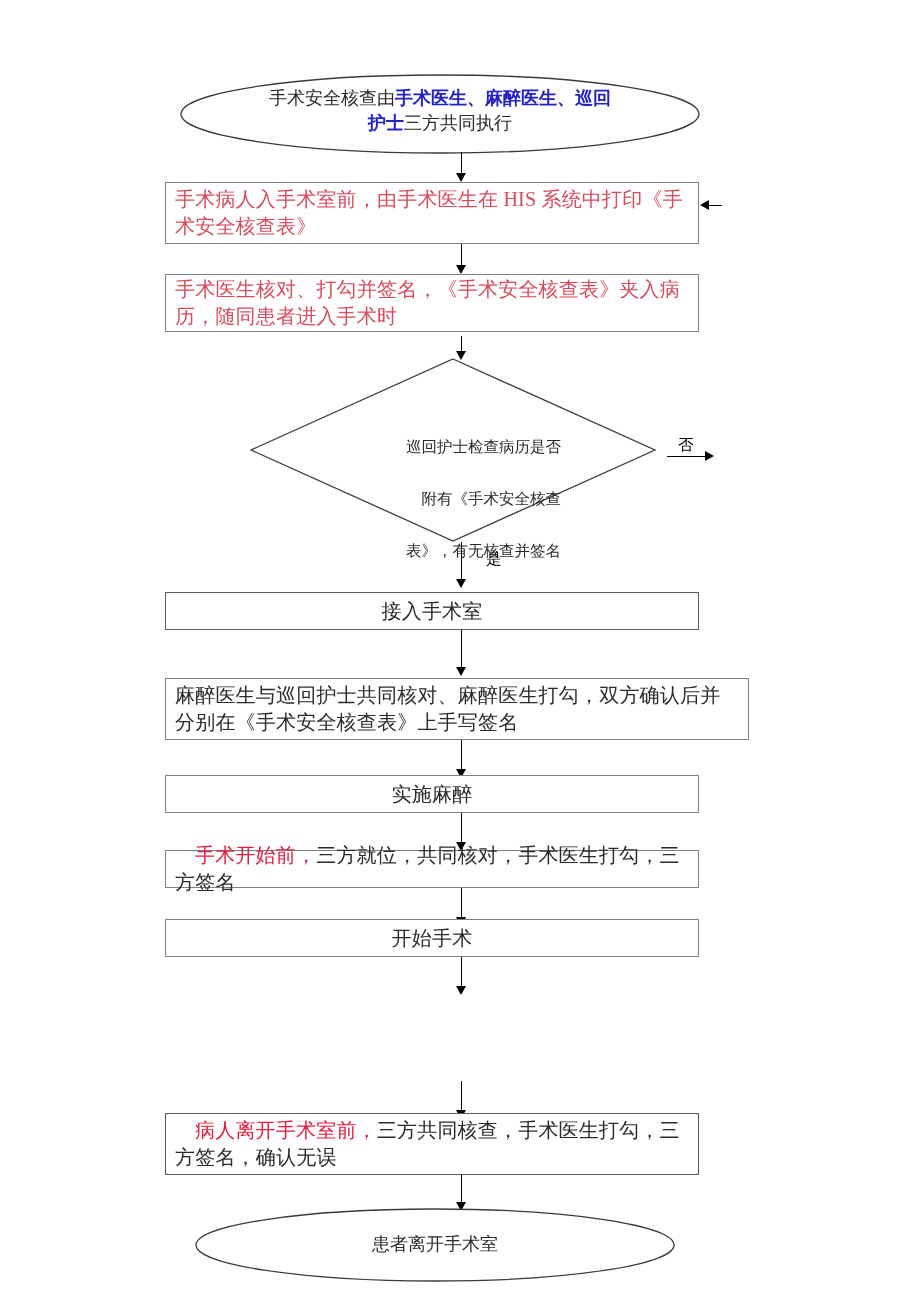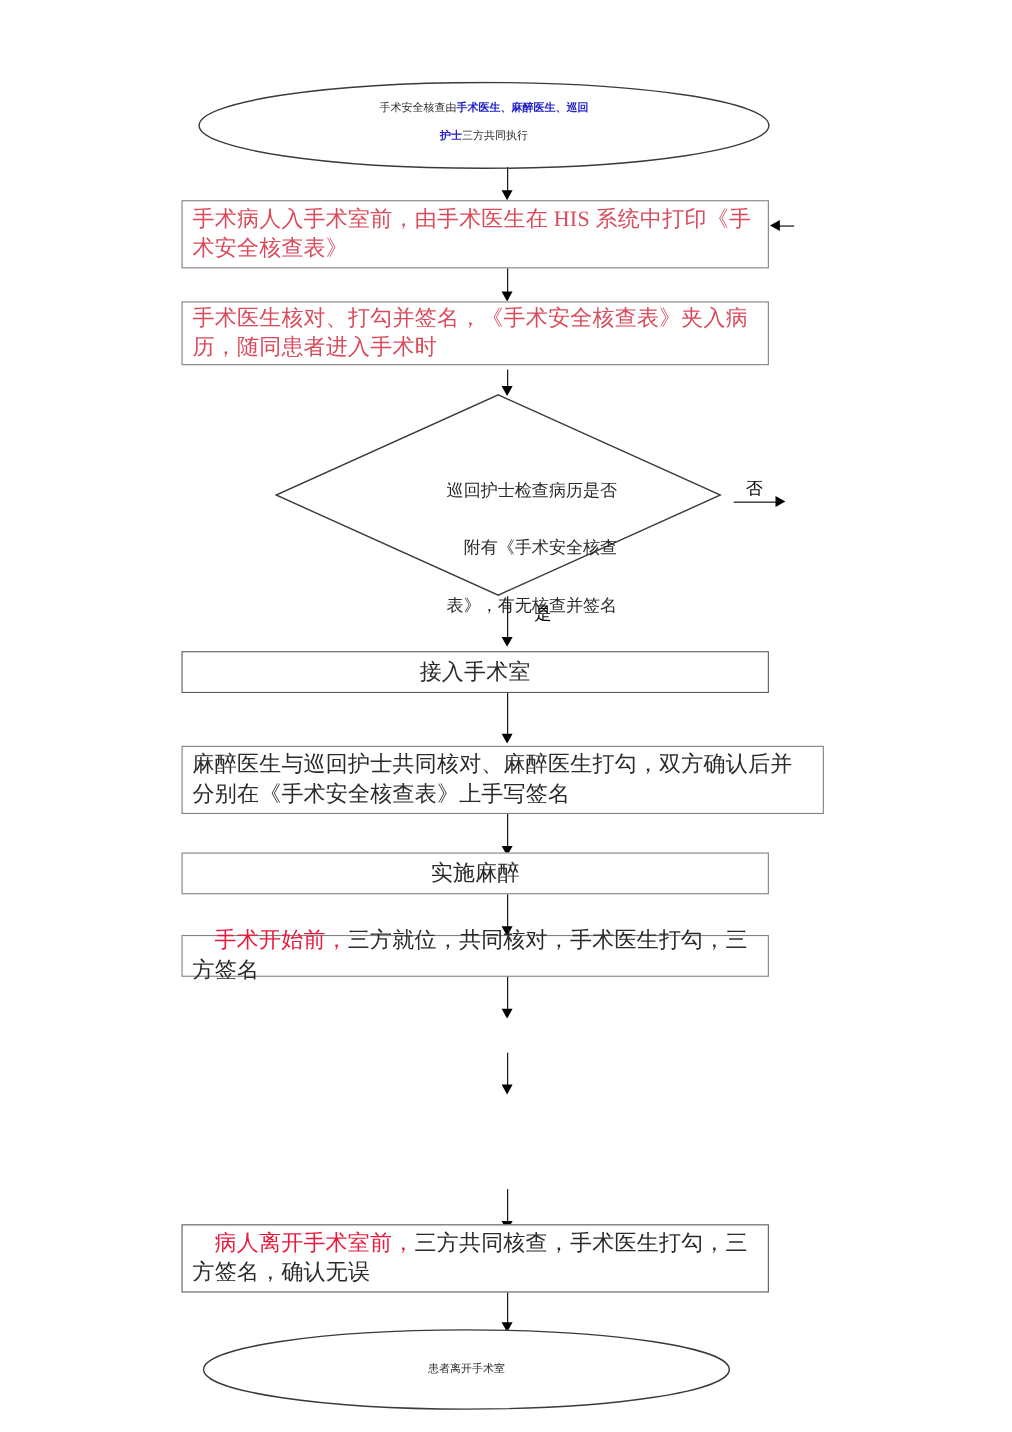--- a/index.html
+++ b/index.html
@@ -47,21 +47,21 @@
 
   
   .term {
     position: absolute;
   }
   .term svg { display: block; }
   .term .term-label {
     position: absolute;
     left: 0; right: 0;
     text-align: center;
-    font-size: 10px;
+    font-size: 18px;
     line-height: 25px;
   }
 
   
   .decision { position: absolute; }
   .decision svg { display: block; }
   .decision .dec-label {
     position: absolute;
     font-size: 15.5px;
     line-height: 26px;
@@ -192,35 +192,38 @@
   <div class="conn" style="left:461px; top:813px; height:32px;"></div>
   <div class="arrowhead" style="left:456px; top:842px;"></div>
 
   <div class="node proc" style="left:165px; top:850px; width:534px; height:38px;">
     <span class="txt left"><span class="red">手术开始前，</span><span class="blk">三方就位，共同核对，手术医生打勾，三方签名</span></span>
   </div>
 
   <div class="conn" style="left:461px; top:888px; height:32px;"></div>
   <div class="arrowhead" style="left:456px; top:917px;"></div>
 
+  <div class="node proc" style="left:165px; top:919px; width:534px; height:38px;">
+    <span class="txt center blk">开始手术</span>
+  </div>
 
   <div class="conn" style="left:461px; top:957px; height:32px;"></div>
   <div class="arrowhead" style="left:456px; top:986px;"></div>
 
 
   <div class="conn" style="left:461px; top:1081px; height:32px;"></div>
   <div class="arrowhead" style="left:456px; top:1110px;"></div>
 
   <div class="node proc thick" style="left:165px; top:1113px; width:534px; height:62px;">
     <span class="txt left"><span class="red">病人离开手术室前，</span><span class="blk">三方共同核查，手术医生打勾，三方签名，确认无误</span></span>
   </div>
 
   <div class="conn" style="left:461px; top:1175px; height:32px;"></div>
   <div class="arrowhead" style="left:456px; top:1202px;"></div>
 
-  <div class="term" style="left:184px; top:1208px; width:480px; height:74px;">
+  <div class="term" style="left:195px; top:1208px; width:480px; height:74px;">
     <svg width="480" height="74" viewBox="0 0 480 74" aria-hidden="true">
       <ellipse cx="240" cy="37" rx="239" ry="36" fill="#ffffff" stroke="#3a3a3a" stroke-width="1.3"></ellipse>
     </svg>
     <div class="term-label blk" style="top:24px;">患者离开手术室</div>
   </div>
 
 </div>
 
 </body></html>

